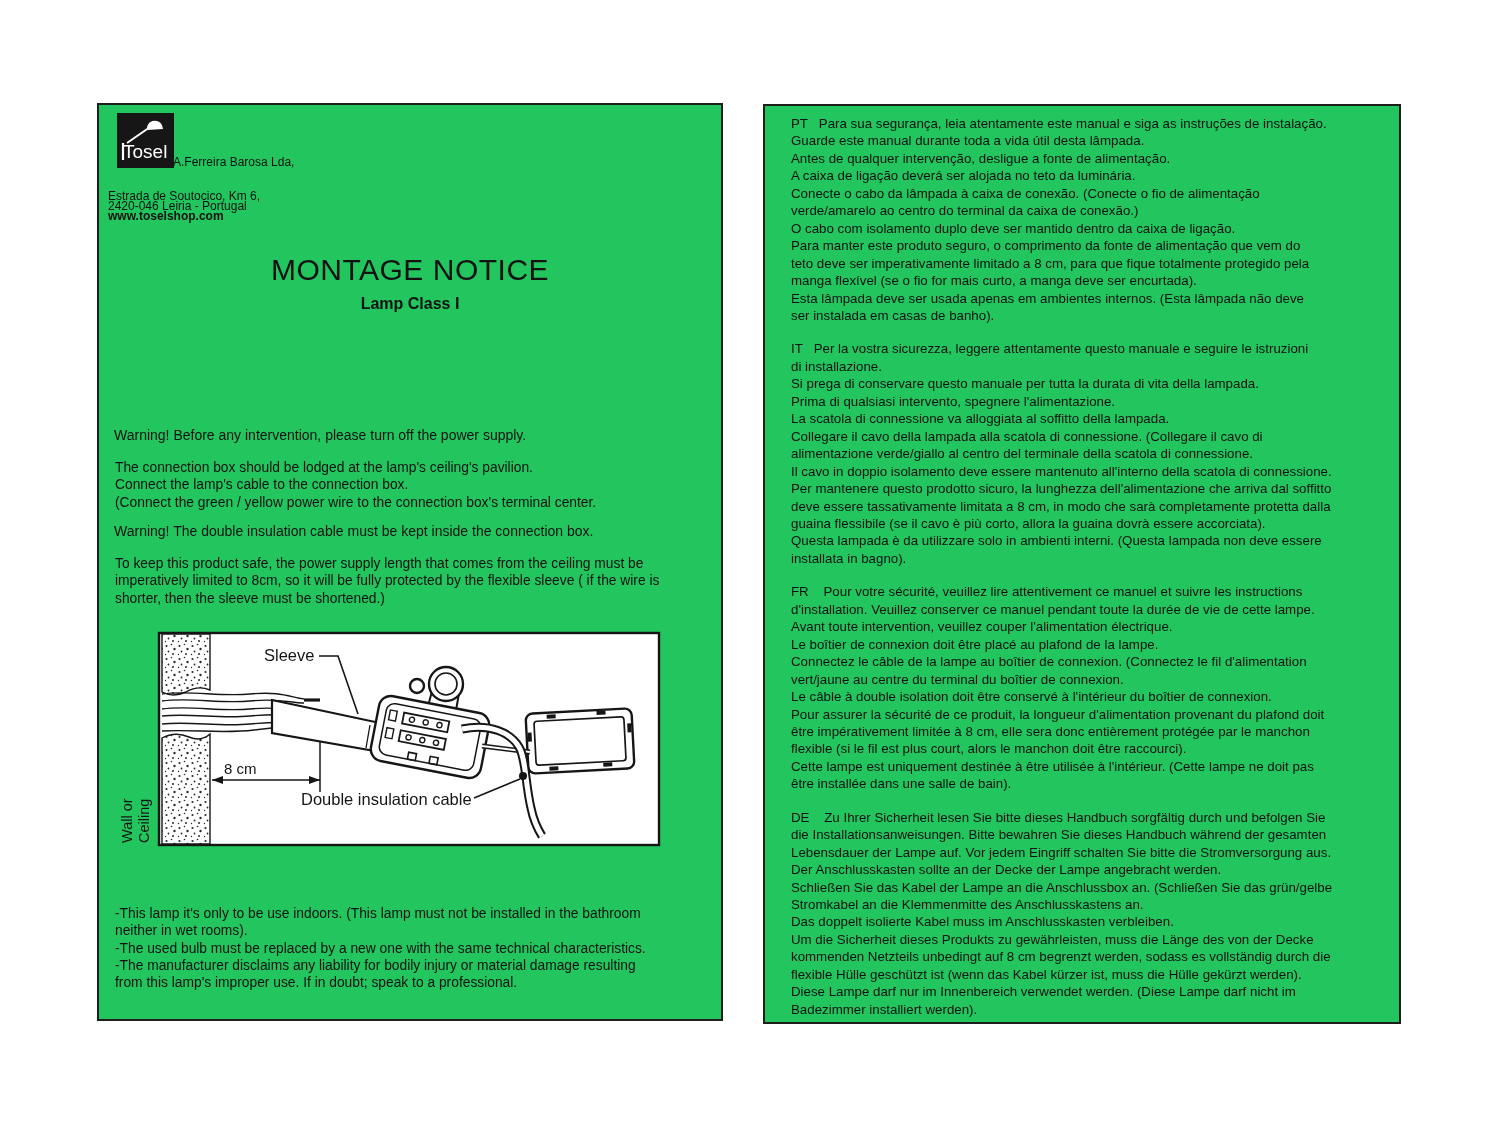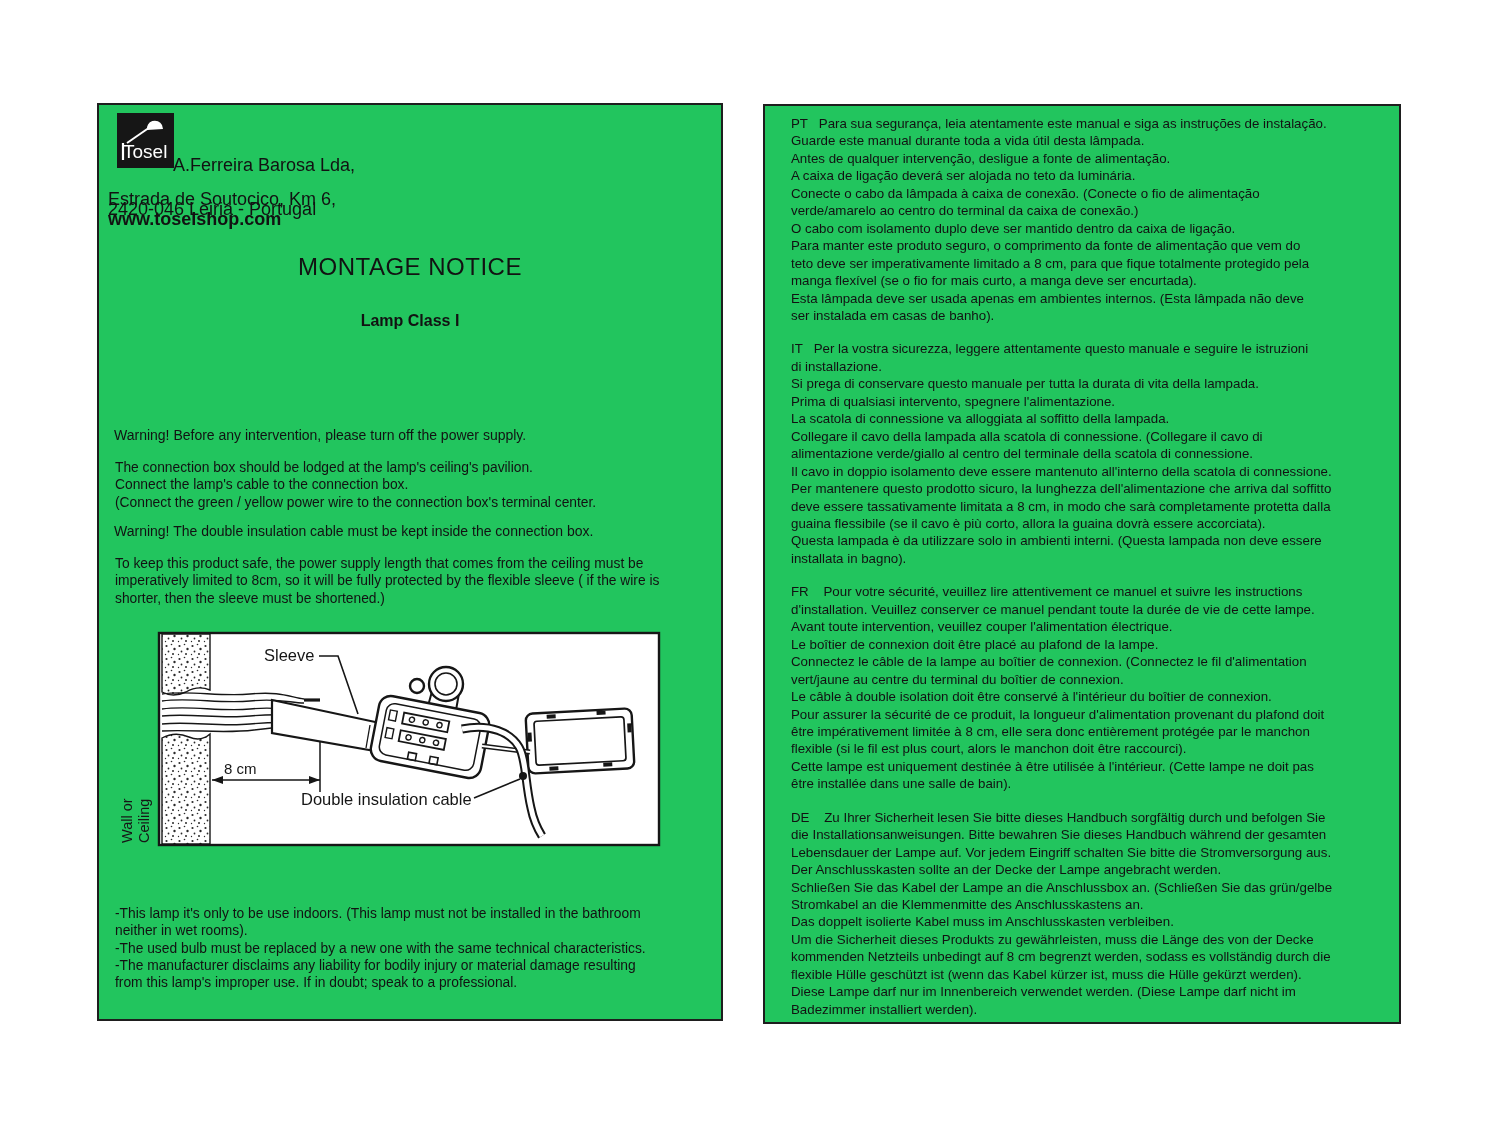--- a/index.html
+++ b/index.html
@@ -3,26 +3,26 @@
 <meta charset="utf-8">
 <style>
   html,body{margin:0;padding:0;background:#ffffff;}
   body{width:1500px;height:1125px;position:relative;font-family:"Liberation Sans",sans-serif;color:#121212;}
   .page{position:absolute;background:#22c55e;border:2px solid #1e1e1e;box-sizing:border-box;}
   #page-left{left:97px;top:103px;width:626px;height:918px;}
   #page-right{left:763px;top:104px;width:638px;height:920px;padding:9px 8px 0 26px;}
   .abs{position:absolute;}
   .body-text{font-size:13.8px;line-height:17.3px;white-space:pre-wrap;}
   .center{text-align:center;width:100%;left:0;}
-  .h1{font-size:24px;letter-spacing:0.5px;}
+  .h1{font-size:30px;letter-spacing:0.5px;}
   .h2{font-size:20px;}
   .h3{font-size:16px;font-weight:bold;}
   .bold{font-weight:normal;font-size:14px;}
   .logo-wrap{left:10px;top:8px;width:57px;height:55px;padding-left:8px;}
-  .company-line{font-size:18px;white-space:pre;}
+  .company-line{font-size:12px;white-space:pre;}
   .rp-section{font-size:13.3px;line-height:17.45px;white-space:pre-wrap;margin-bottom:16px;}
   svg text{font-family:"Liberation Sans",sans-serif;}
 </style>
 </head>
 <body>
 
 <div class="page" id="page-left">
 
   <div class="abs logo-wrap">
     <svg viewBox="0 0 57 55" width="57" height="55">
@@ -35,21 +35,21 @@
       <line x1="6" y1="30" x2="6" y2="47" stroke="#ffffff" stroke-width="2.2"></line>
     </svg>
   </div>
 
   <div class="abs company-line" style="left:74px;top:50px;">A.Ferreira Barosa Lda,</div>
   <div class="abs company-line" style="left:9px;top:84px;">Estrada de Soutocico, Km 6,</div>
   <div class="abs company-line" style="left:9px;top:94px;">2420-046 Leiria - Portugal</div>
   <div class="abs company-line" style="left:9px;top:104px;font-weight:bold;">www.toselshop.com</div>
 
   <div class="abs center h1" style="top:148px;">MONTAGE NOTICE</div>
-  <div class="abs center h3" style="top:207px;">Lamp Class I</div>
+  <div class="abs center h3" style="top:190px;">Lamp Class I</div>
 
 
 
   <div class="abs bold" style="left:15px;top:322px;">Warning! Before any intervention, please turn off the power supply.</div>
 
   <div class="abs body-text" style="left:16px;top:354px;">The connection box should be lodged at the lamp's ceiling's pavilion.
 Connect the lamp's cable to the connection box.
 (Connect the green / yellow power wire to the connection box's terminal center.</div>
 
   <div class="abs bold" style="left:15px;top:418px;">Warning! The double insulation cable must be kept inside the connection box.</div>

